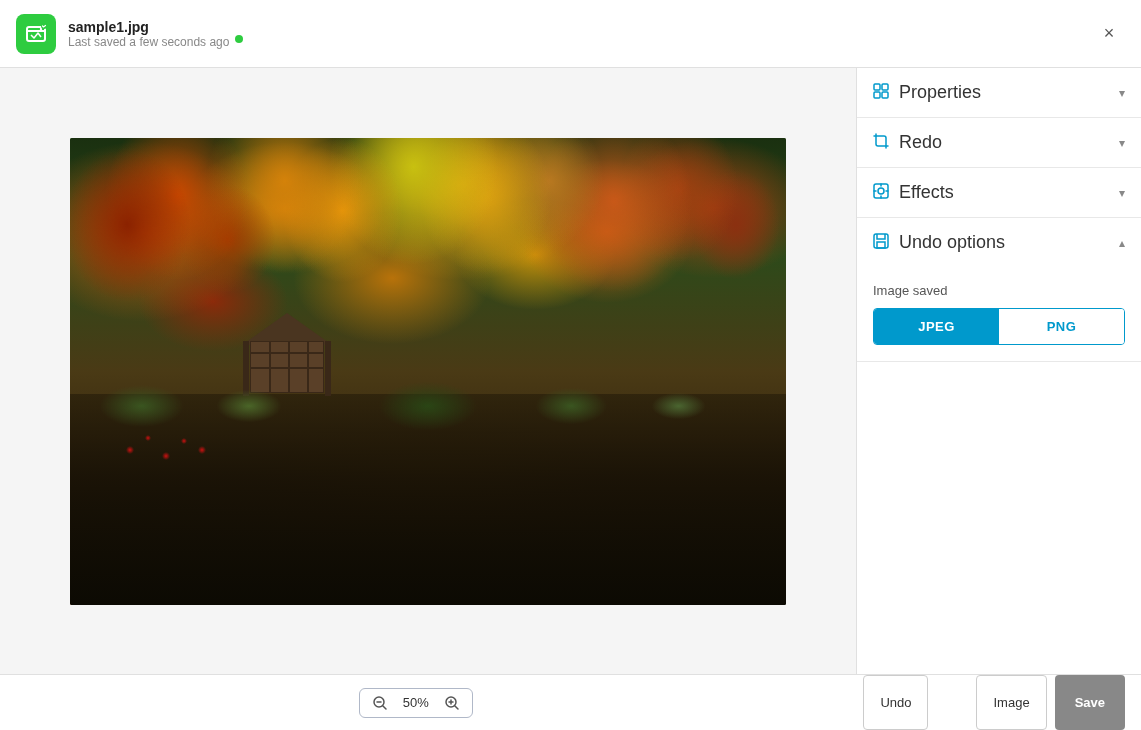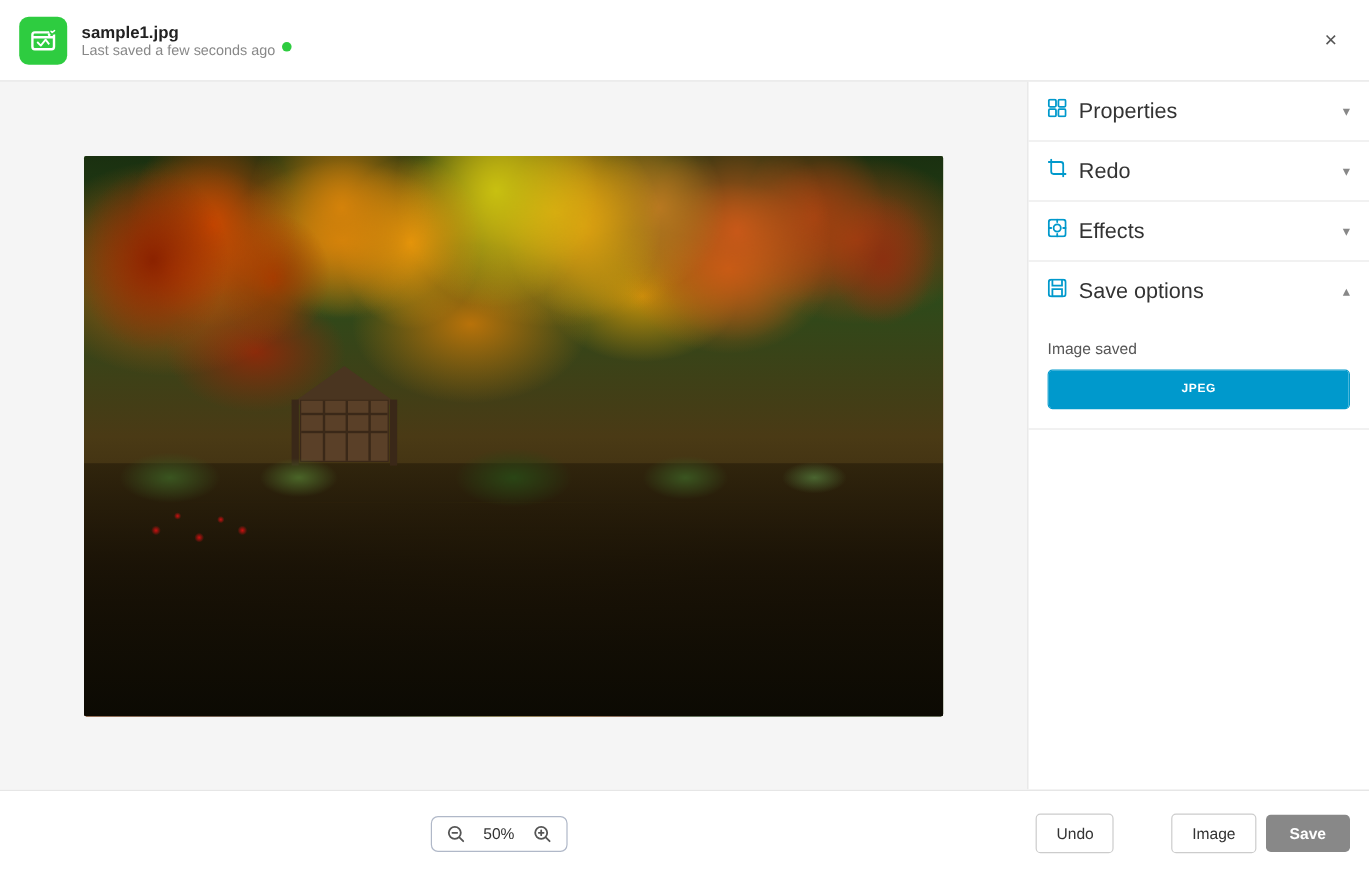--- a/index.html
+++ b/index.html
@@ -154,21 +154,21 @@
       display: flex;
       border: 1.5px solid #0099cc;
       border-radius: 4px;
       overflow: hidden;
     }
     .format-btn {
       flex: 1;
       padding: 10px 0;
       border: none;
       cursor: pointer;
-      font-size: 10px;
+      font-size: 13px;
       font-weight: 600;
       letter-spacing: 0.5px;
     }
     .format-btn.active {
       background: #0099cc;
       color: #fff;
     }
     .format-btn.inactive {
       background: #fff;
       color: #0099cc;
@@ -189,24 +189,23 @@
       border: none;
       border-radius: 4px;
       font-size: 13px;
       font-weight: 700;
       color: #fff;
       cursor: pointer;
     }
 
     
     .footer {
-      height: 72px;
+      height: 56px;
       border-top: 1px solid #e0e0e0;
       display: flex;
-      align-items: center;
       justify-content: flex-end;
       padding: 0 16px;
       gap: 8px;
       background: #fff;
     }
     .footer-zoom {
       flex: 1;
       display: flex;
       align-items: center;
       justify-content: center;
@@ -352,28 +351,29 @@
     <div class="panel-section">
       <div class="panel-section-header">
         <div class="panel-section-left">
           <span class="panel-icon">
             <svg width="16" height="16" viewBox="0 0 16 16" fill="none">
               <rect x="1" y="1" width="14" height="14" rx="2" stroke="#0099cc" stroke-width="1.5"></rect>
               <path d="M4 1v5h8V1" stroke="#0099cc" stroke-width="1.5"></path>
               <path d="M4 9h8v6H4z" stroke="#0099cc" stroke-width="1.5"></path>
             </svg>
           </span>
-          <span class="panel-label">Save options</span>
+          <span class="panel-label">Undo options</span>
         </div>
         <span class="panel-chevron">▴</span>
       </div>
       <div class="save-options-body">
         <div class="image-format-label">Image saved</div>
         <div class="format-buttons">
           <button class="format-btn active">JPEG</button>
+          <button class="format-btn inactive">PNG</button>
         </div>
       </div>
     </div>
 
   </div>
 </div>
 
 <div class="footer">
   <div class="footer-zoom">
     <div style="display:flex;align-items:center;border:1.5px solid #b0b8c8;border-radius:6px;overflow:hidden;padding:0 4px;background:#fff;">

